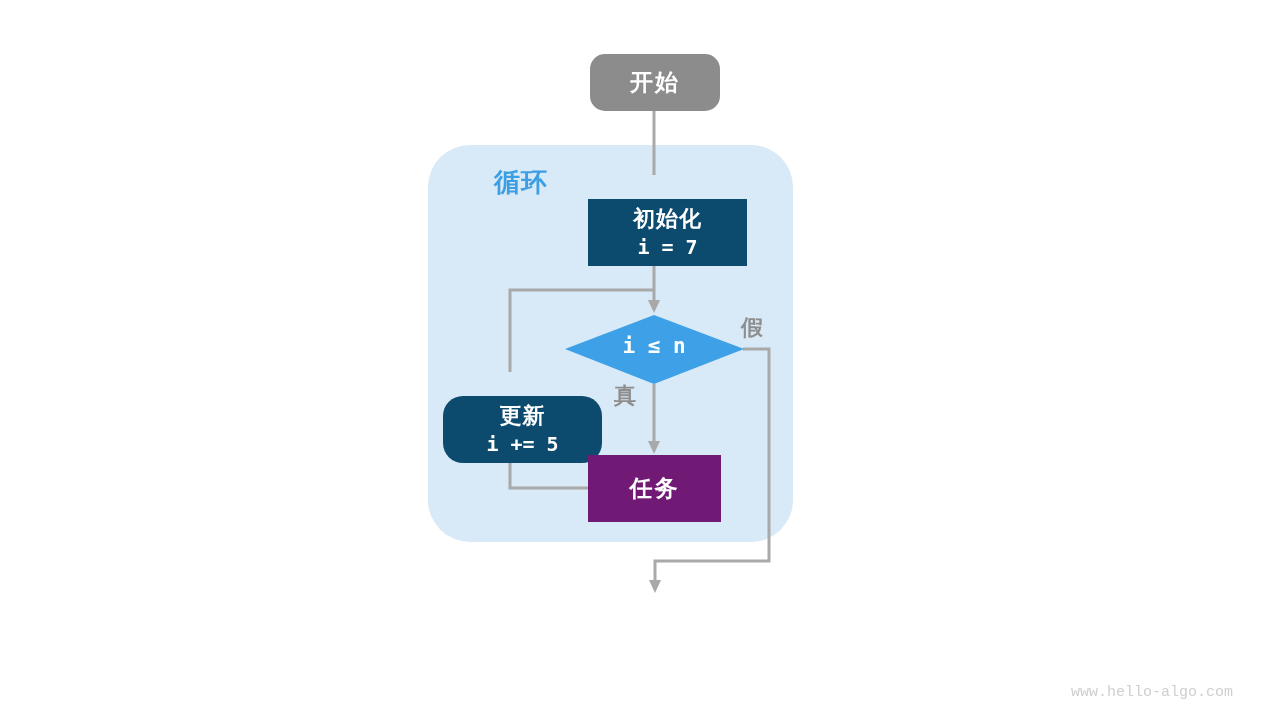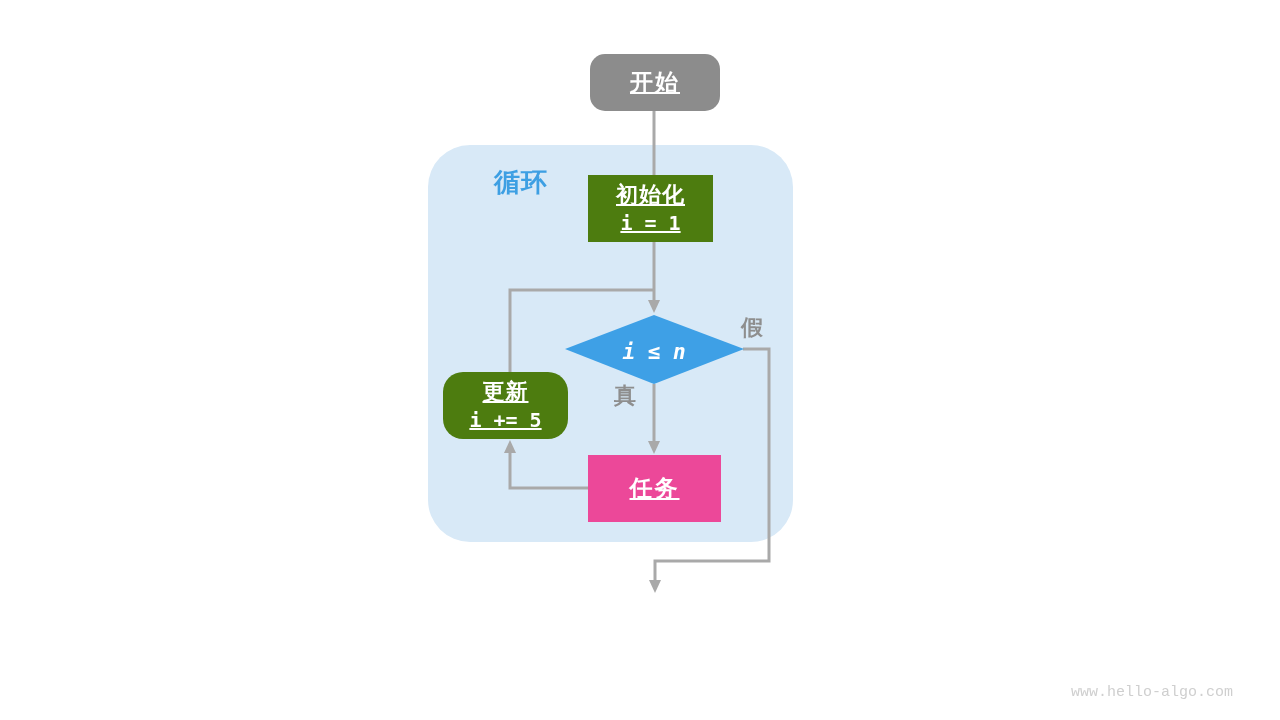--- a/index.html
+++ b/index.html
@@ -47,71 +47,70 @@
   
   .node {
     position: absolute;
     display: flex;
     flex-direction: column;
     align-items: center;
     justify-content: center;
     color: #ffffff;
     z-index: 3;
     text-align: left;
-    text-decoration: underline;
   }
   .terminal {
     background: #8c8c8c;
     border-radius: 15px;
     width: 130px;
     height: 57px;
     font-size: 23px;
     font-weight: bold;
     letter-spacing: 2px;
   }
   .process {
-    background: #4d7c0f;
-    width: 125px;
+    background: #0c4a6e;
+    width: 159px;
     height: 67px;
+    margin-top: 24px;
   }
   .process .cn-line {
     font-size: 22px;
     font-weight: bold;
     line-height: 29px;
     letter-spacing: 1px;
   }
   .process .code-line {
     font-family: "DejaVu Sans Mono", monospace;
     font-size: 20px;
     font-weight: bold;
     line-height: 28px;
   }
   .task-node {
-    background: #ec4899;
+    background: #701a75;
     width: 133px;
     height: 67px;
     font-size: 23px;
     font-weight: bold;
     letter-spacing: 2px;
   }
   .diamond-label {
     position: absolute;
     left: 584px;
     top: 334px;
     width: 140px;
     height: 30px;
     display: flex;
-    align-items: flex-end;
+    align-items: flex-start;
     justify-content: center;
     color: #ffffff;
     font-family: "DejaVu Sans Mono", monospace;
     font-size: 21px;
     font-weight: bold;
     z-index: 3;
-    font-style: italic;
   }
   .edge-label {
     position: absolute;
     font-size: 22px;
     font-weight: bold;
     color: #8e8e8e;
     z-index: 4;
   }
   .edge-label.true { left: 614px; top: 381px; }
   .edge-label.false { left: 741px; top: 313px; }
@@ -155,21 +154,21 @@
     </g>
     <polygon fill="#3ea0e6" points="654,315 565,349 654,384 744,349"></polygon>
   </svg>
 
   <div class="node terminal pos-start">
     <span>开始</span>
   </div>
 
   <div class="node process pos-init">
     <span class="cn-line">初始化</span>
-    <span class="code-line">i = 1</span>
+    <span class="code-line">i = 7</span>
   </div>
 
   <div class="diamond-label">
     <span>i ≤ n</span>
   </div>
 
   <div class="node process pos-update">
     <span class="cn-line">更新</span>
     <span class="code-line">i += 5</span>
   </div>

